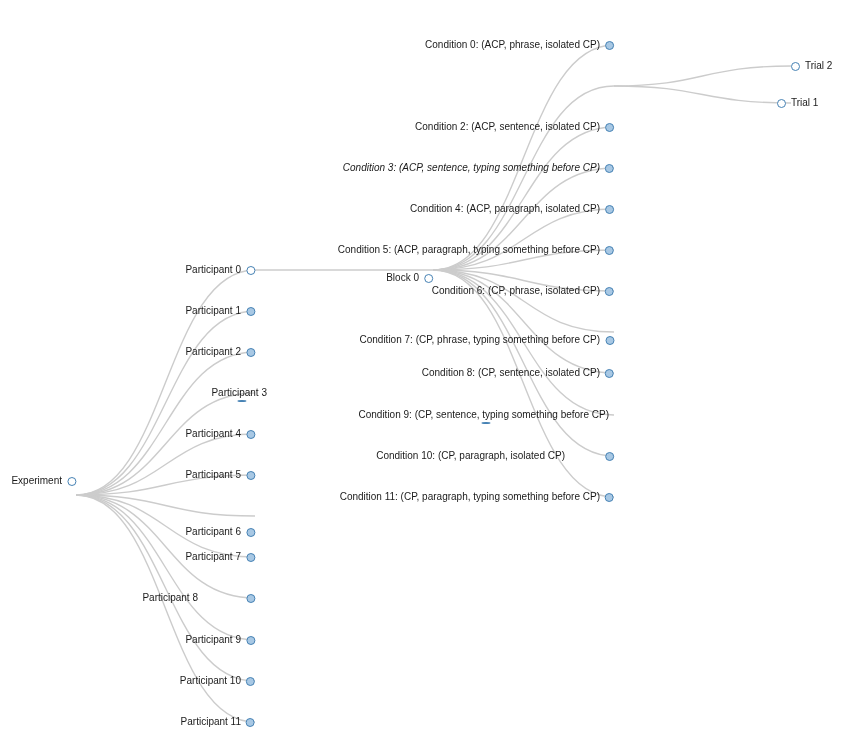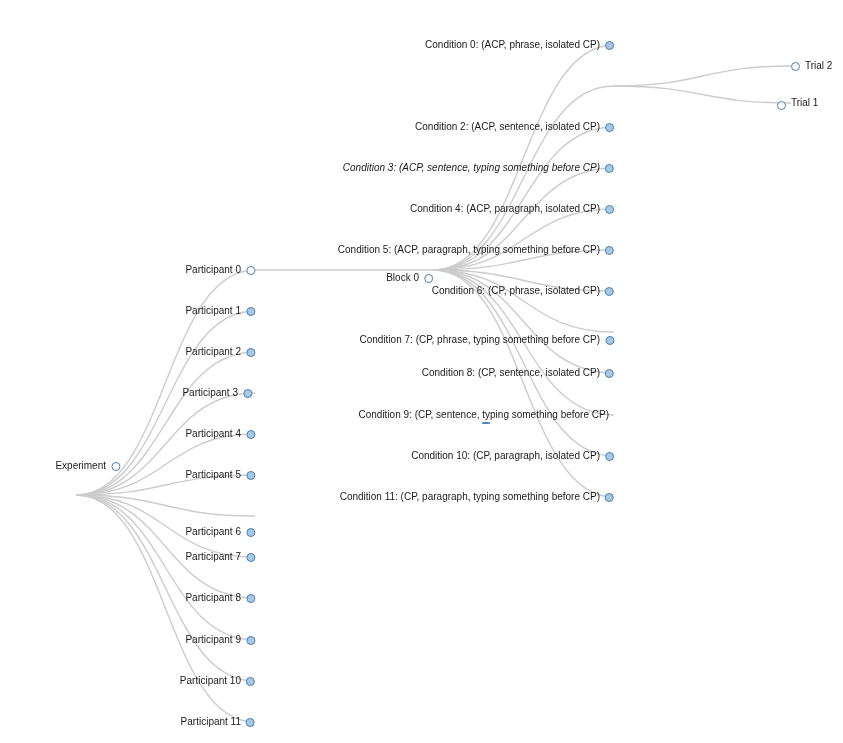--- a/index.html
+++ b/index.html
@@ -108,57 +108,57 @@
       <path d="M433,270C523.5,270 523.5,291 614,291" fill="none" stroke="#cccccc" stroke-width="1.4"></path>
       <path d="M433,270C523.5,270 523.5,332 614,332" fill="none" stroke="#cccccc" stroke-width="1.4"></path>
       <path d="M433,270C523.5,270 523.5,373 614,373" fill="none" stroke="#cccccc" stroke-width="1.4"></path>
       <path d="M433,270C523.5,270 523.5,415 614,415" fill="none" stroke="#cccccc" stroke-width="1.4"></path>
       <path d="M433,270C523.5,270 523.5,456 614,456" fill="none" stroke="#cccccc" stroke-width="1.4"></path>
       <path d="M433,270C523.5,270 523.5,497 614,497" fill="none" stroke="#cccccc" stroke-width="1.4"></path>
       <path d="M614,86C702.5,86 702.5,66 791,66" fill="none" stroke="#cccccc" stroke-width="1.4"></path>
       <path d="M614,86C702.5,86 702.5,103 791,103" fill="none" stroke="#cccccc" stroke-width="1.4"></path>
     </svg>
   <div id="node-layer">
-      <div class="tree-node label-left" style="left: 76px; top: 466px; margin-left: 44px;">
+      <div class="tree-node label-left" style="left: 76px; top: 481px;">
         <span class="node-label">Experiment</span>
         <span class="node-circle expanded"></span>
       </div>
       <div class="tree-node label-left" style="left: 255px; top: 270px;">
         <span class="node-label">Participant 0</span>
         <span class="node-circle expanded"></span>
       </div>
       <div class="tree-node label-left" style="left: 255px; top: 311px;">
         <span class="node-label">Participant 1</span>
         <span class="node-circle collapsed"></span>
       </div>
       <div class="tree-node label-left" style="left: 255px; top: 352px;">
         <span class="node-label">Participant 2</span>
         <span class="node-circle collapsed"></span>
       </div>
-      <div class="tree-node label-left" style="left: 252px; top: 393px;">
+      <div class="tree-node label-left" style="left: 272px; top: 393px; flex-direction: column;">
         <span class="node-label">Participant 3</span>
         <span class="node-circle collapsed"></span>
       </div>
       <div class="tree-node label-left" style="left: 255px; top: 434px;">
         <span class="node-label">Participant 4</span>
         <span class="node-circle collapsed"></span>
       </div>
       <div class="tree-node label-left" style="left: 255px; top: 475px;">
         <span class="node-label">Participant 5</span>
         <span class="node-circle collapsed"></span>
       </div>
       <div class="tree-node label-left" style="left: 255px; top: 516px; margin-top: 16px;">
         <span class="node-label">Participant 6</span>
         <span class="node-circle collapsed"></span>
       </div>
       <div class="tree-node label-left" style="left: 255px; top: 557px;">
         <span class="node-label">Participant 7</span>
         <span class="node-circle collapsed"></span>
       </div>
-      <div class="tree-node label-left" style="left: 255px; top: 598px;">
+      <div class="tree-node label-left" style="left: 255px; top: 598px; gap: 43px;">
         <span class="node-label">Participant 8</span>
         <span class="node-circle collapsed"></span>
       </div>
       <div class="tree-node label-left" style="left: 255px; top: 640px;">
         <span class="node-label">Participant 9</span>
         <span class="node-circle collapsed"></span>
       </div>
       <div class="tree-node label-left" style="left: 255px; top: 681px;">
         <span class="node-label">Participant 10</span>
         <span class="node-circle collapsed"></span>
@@ -200,30 +200,30 @@
         <span class="node-circle collapsed"></span>
       </div>
       <div class="tree-node label-left" style="left: 614px; top: 373px;">
         <span class="node-label">Condition 8: (CP, sentence, isolated CP)</span>
         <span class="node-circle collapsed"></span>
       </div>
       <div class="tree-node label-left" style="left: 614px; top: 415px; flex-direction: column;">
         <span class="node-label">Condition 9: (CP, sentence, typing something before CP)</span>
         <span class="node-circle collapsed"></span>
       </div>
-      <div class="tree-node label-left" style="left: 614px; top: 456px;">
+      <div class="tree-node label-left" style="left: 614px; top: 456px; gap: 35px;">
         <span class="node-label">Condition 10: (CP, paragraph, isolated CP)</span>
         <span class="node-circle collapsed"></span>
       </div>
       <div class="tree-node label-left" style="left: 614px; top: 497px;">
         <span class="node-label">Condition 11: (CP, paragraph, typing something before CP)</span>
         <span class="node-circle collapsed"></span>
       </div>
       <div class="tree-node label-right" style="left: 791px; top: 66px;">
         <span class="node-circle expanded"></span>
         <span class="node-label">Trial 2</span>
       </div>
-      <div class="tree-node label-right" style="left: 777px; top: 103px; align-items: flex-end;">
+      <div class="tree-node label-right" style="left: 777px; top: 103px;">
         <span class="node-circle expanded"></span>
         <span class="node-label">Trial 1</span>
       </div>
     </div>
 </div>
 
 </body></html>

